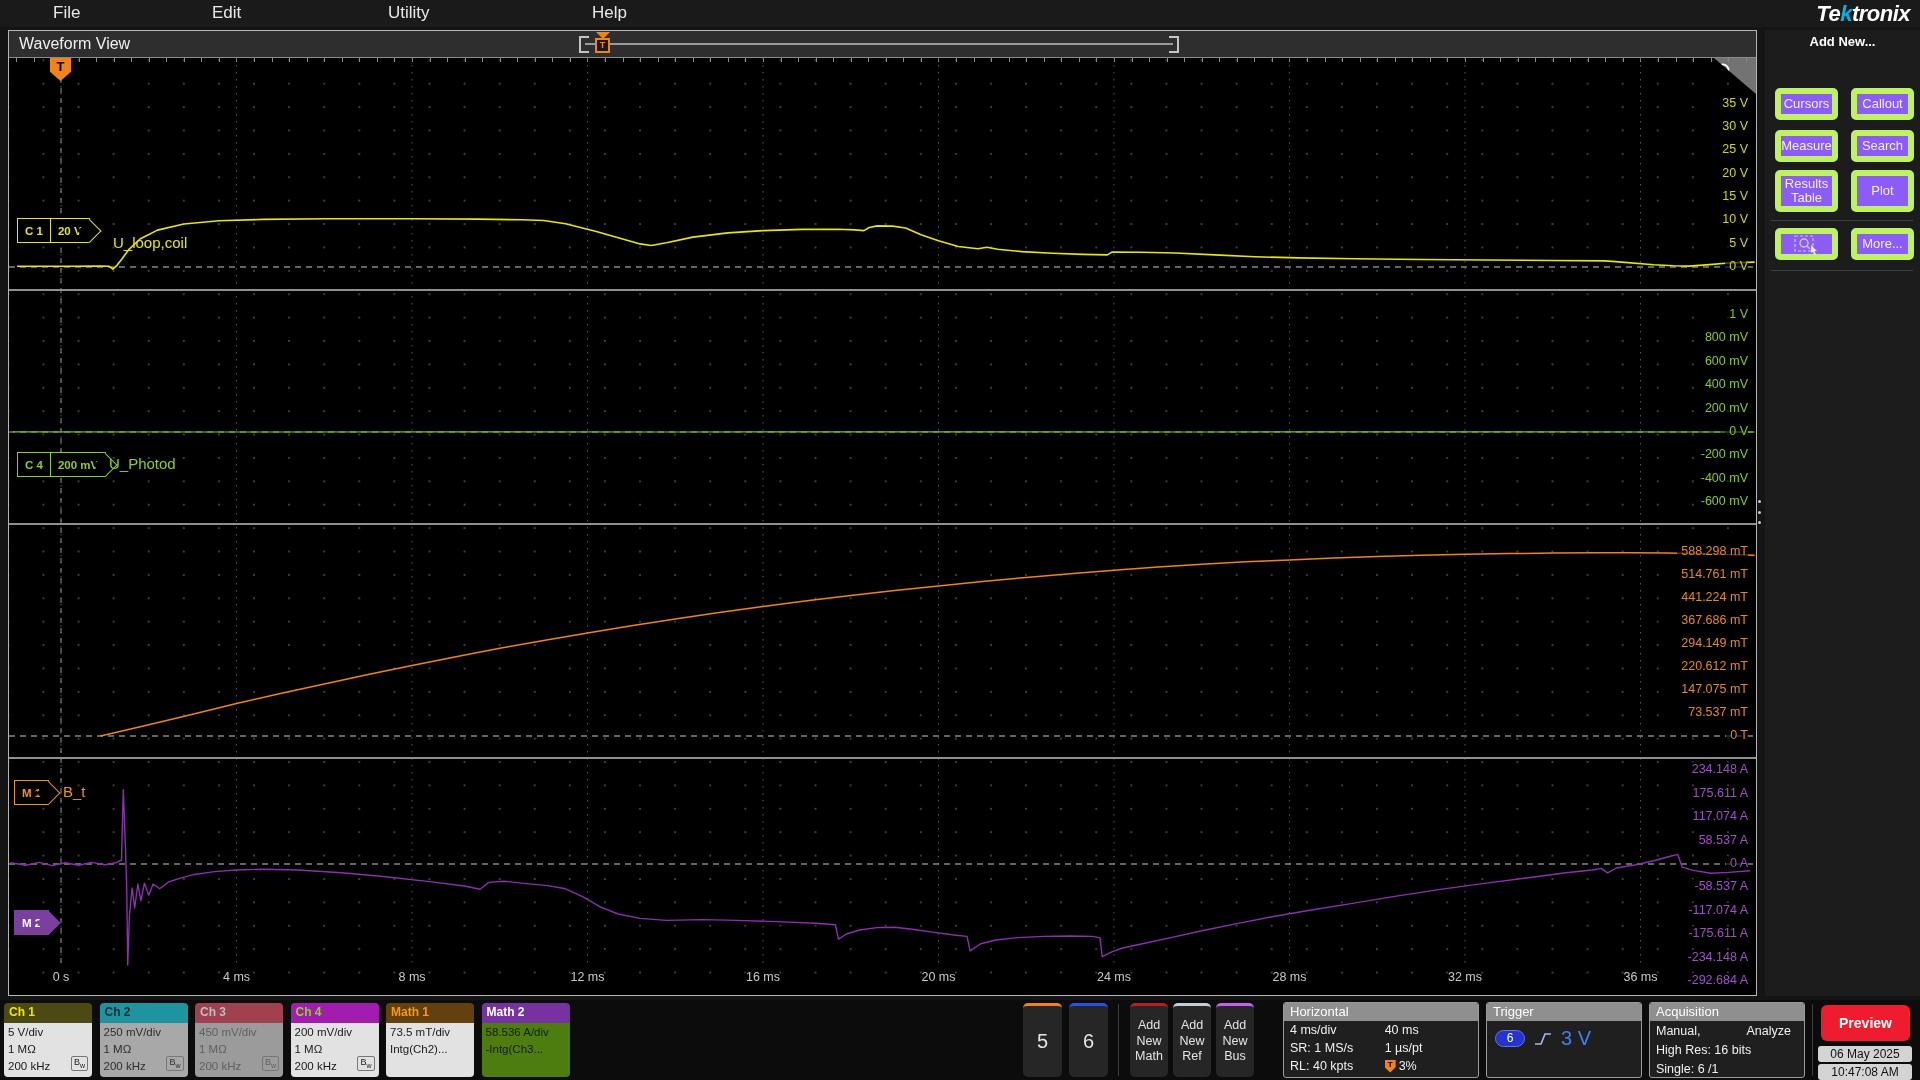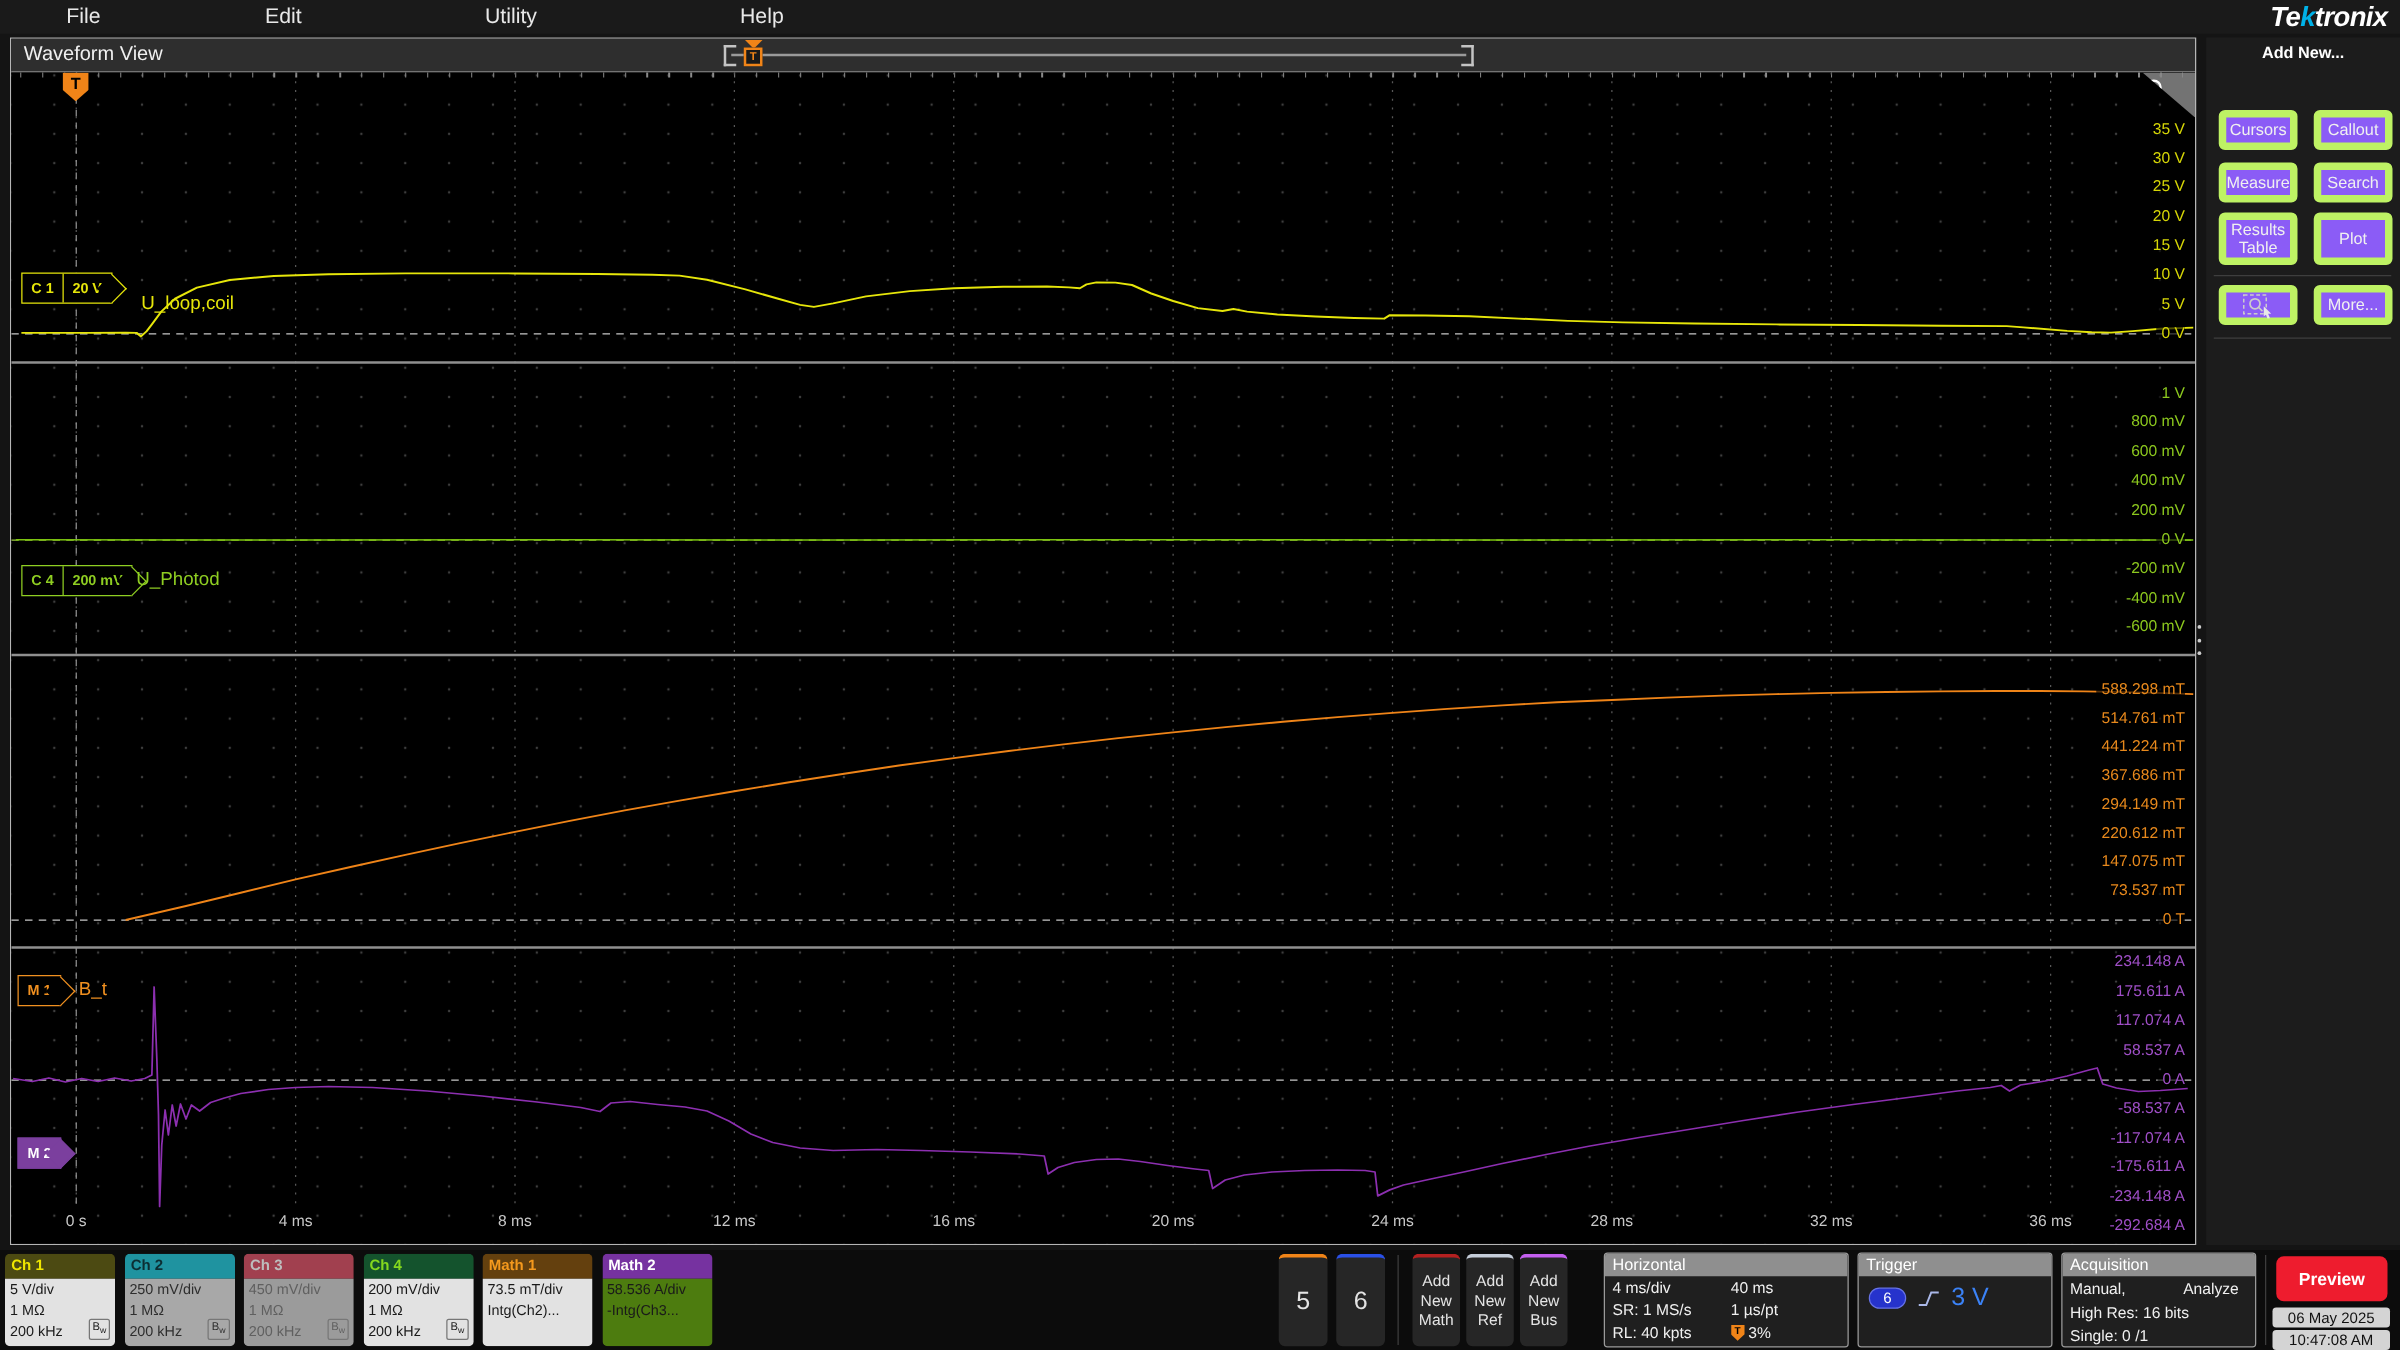--- a/index.html
+++ b/index.html
@@ -283,21 +283,21 @@
           <div class="bd" style="background: rgb(155, 155, 155); color: rgb(96, 96, 96);">
             <div><span>450 mV/div</span></div>
             <div><span>1 MΩ</span></div>
             <div class="row3">
               <span>200 kHz</span>
               <span class="bw"><span>B</span><sub>w</sub></span>
             </div>
           </div>
         </div>
         <div class="badge" style="left: 290.5px;">
-          <div class="hd" style="background: #14532d; color: rgb(132, 216, 30);">Ch 4</div>
+          <div class="hd" style="background: #a21caf; color: rgb(132, 216, 30);">Ch 4</div>
           <div class="bd" style="background: rgb(226, 226, 226); color: rgb(26, 26, 26);">
             <div><span>200 mV/div</span></div>
             <div><span>1 MΩ</span></div>
             <div class="row3">
               <span>200 kHz</span>
               <span class="bw"><span>B</span><sub>w</sub></span>
             </div>
           </div>
         </div>
         <div class="badge" style="left: 386px;">
@@ -368,21 +368,21 @@
           <div class="prow">
             <div class="arow2">
               <span>Manual,</span>
               <span>Analyze</span>
             </div>
           </div>
           <div class="prow">
             <span>High Res: 16 bits</span>
           </div>
           <div class="prow">
-            <span>Single: 0 /1</span>
+            <span>Single: 6 /1</span>
           </div>
         </div>
     </div>
 
     <div class="vsep" style="left:1812px"></div>
     <div id="preview">Preview</div>
     <div class="dtbox" style="top:46px">06 May 2025</div>
     <div class="dtbox" style="top:64px">10:47:08 AM</div>
   </div>
 

